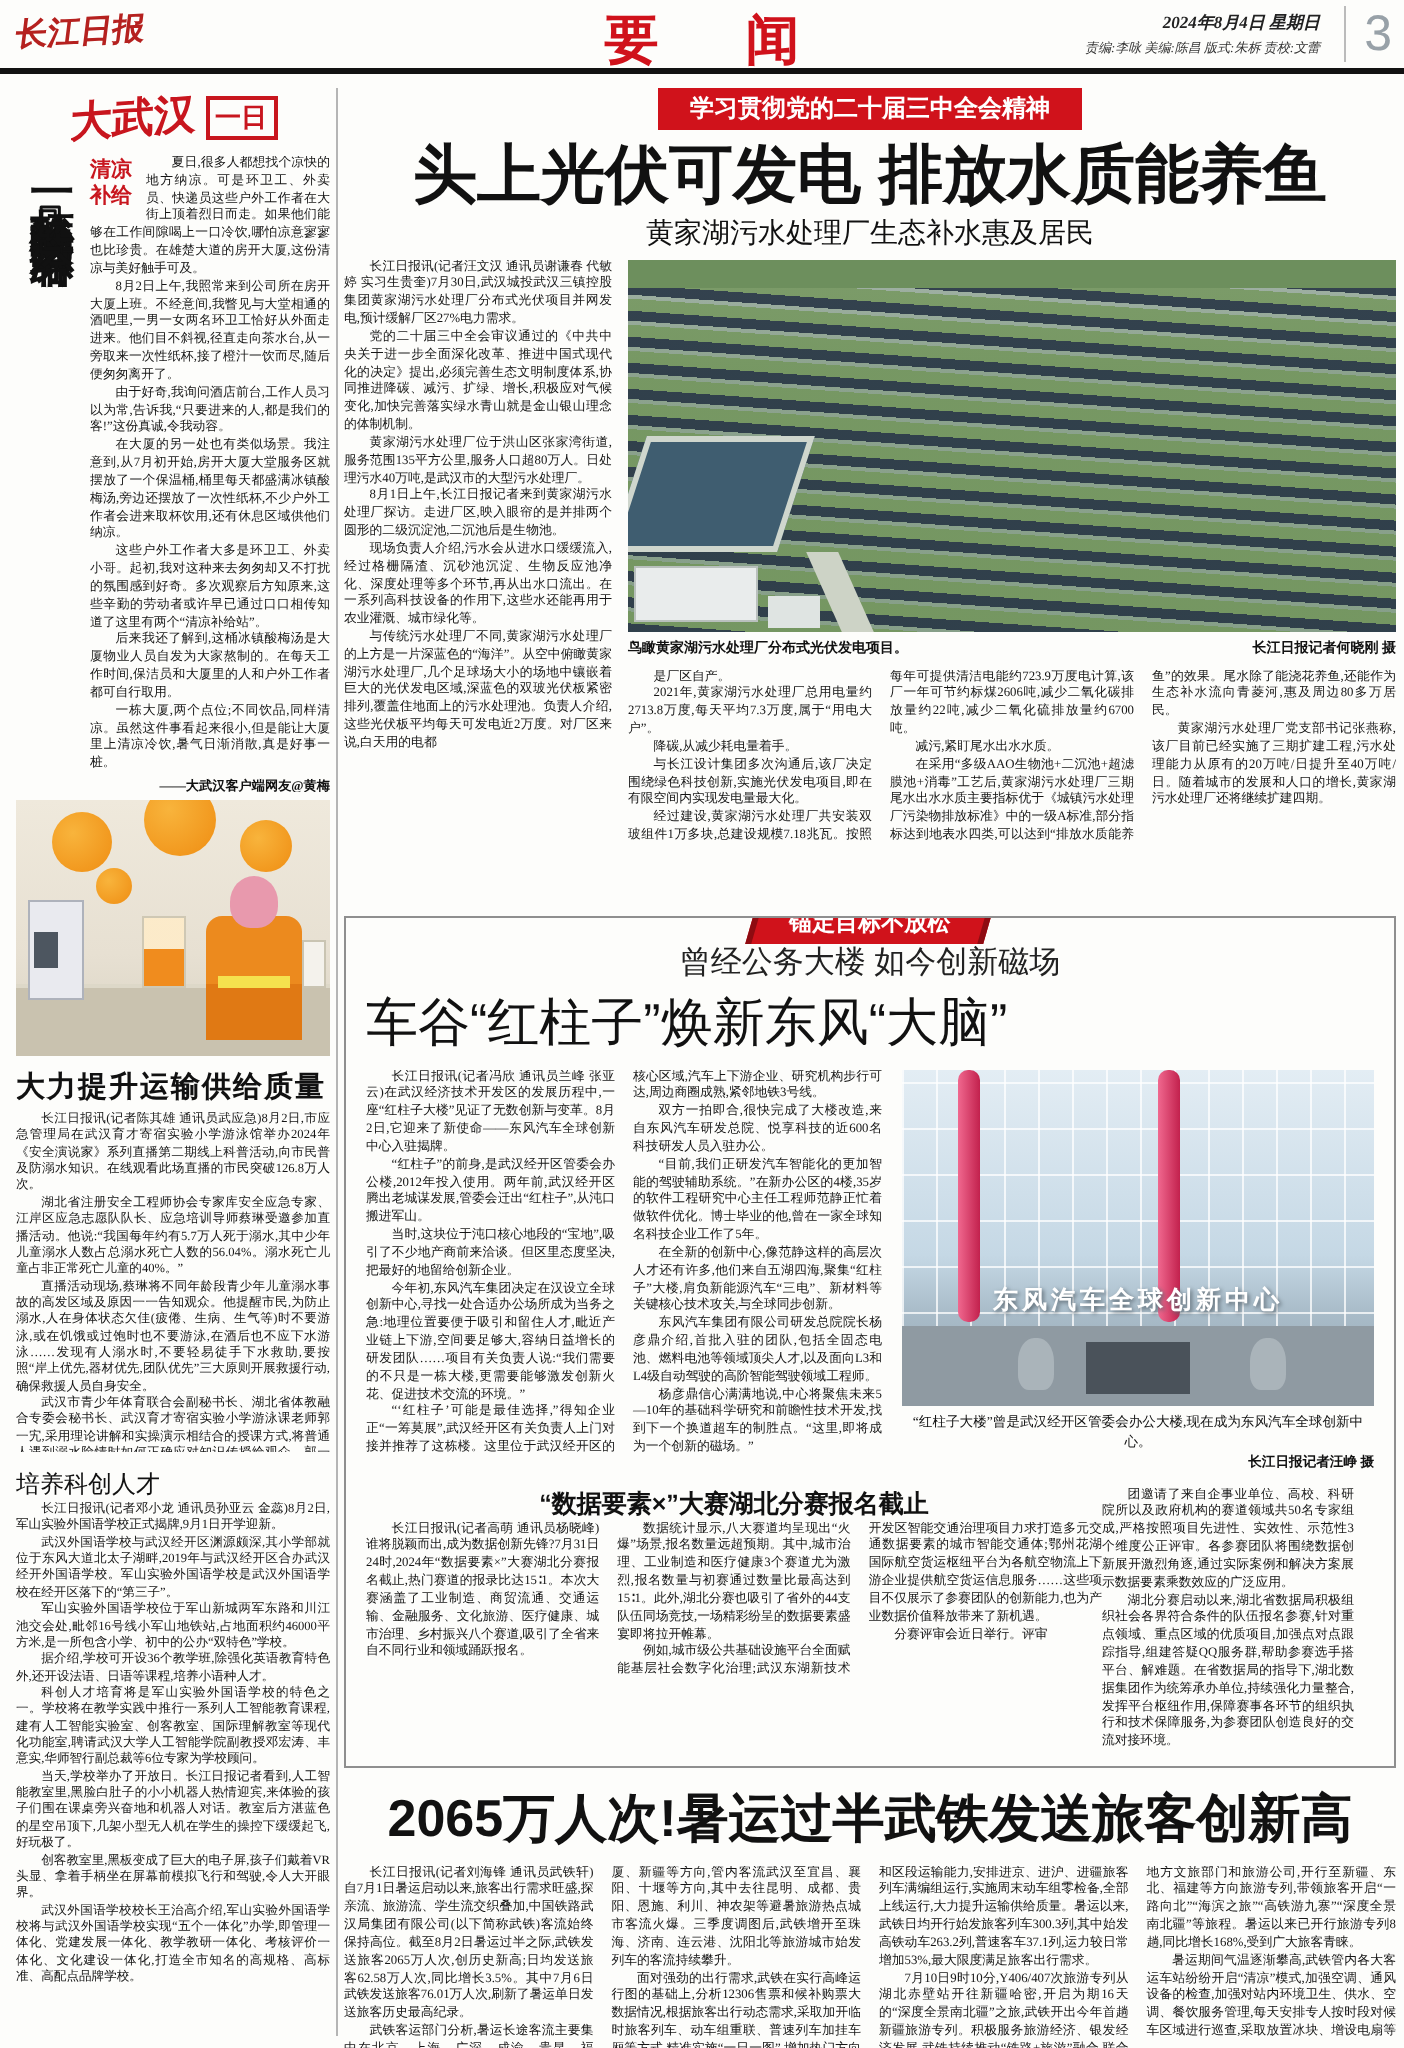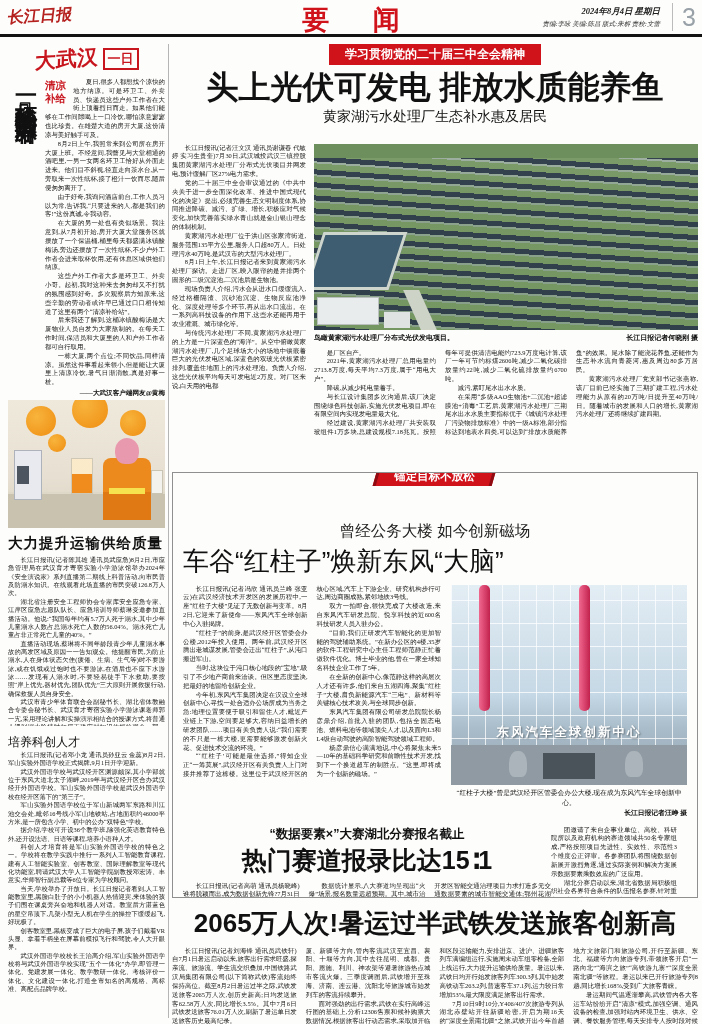--- a/index.html
+++ b/index.html
@@ -60,21 +60,21 @@
   .school-headline{font-size:16.5px;font-weight:900;margin:1px 0 4px;font-family:"Liberation Sans",sans-serif;}
   .school-body{height:244px;overflow:hidden;}
   .school-body .para{font-size:6.3px;line-height:1.33;}
   
   #main{position:absolute;left:172px;top:44px;width:526px;}
   .banner{display:table;margin:0 auto;background:#d0121b;color:#fff;font-size:12px;font-weight:700;
           padding:2px 16px;font-family:"Liberation Sans",sans-serif;}
   .a1-headline{font-size:32px;font-weight:900;text-align:center;line-height:1.05;margin-top:6px;
           font-family:"Liberation Sans",sans-serif;}
   .a1-subhead{font-size:14px;text-align:center;margin-top:3px;font-weight:500;}
-  .a1-body{display:flex;gap:8px;margin-top:18px;}
+  .a1-body{display:flex;gap:8px;margin-top:4px;}
   .a1-col1{width:134px;height:322px;overflow:hidden;}
   .a1-right{flex:1;}
   .photo-solar{position:relative;height:186px;overflow:hidden;
      background:
        repeating-linear-gradient(184deg,rgba(42,56,72,.92) 0 5px,rgba(150,165,172,.45) 5px 7px,rgba(116,150,96,.85) 7px 13px),
        linear-gradient(180deg,#aebfa4 0%,#84a075 30%,#7a9a6c 100%);}
   .solar-trees{position:absolute;left:0;top:0;width:100%;height:14px;background:#6d8f5d;}
   .solar-pond{position:absolute;left:0;top:88px;width:78px;height:52px;background:#3f5d70;
       border:3px solid #cfd6cd;transform:skewX(-18deg);}
   .solar-bldg1{position:absolute;left:4px;bottom:6px;width:60px;height:26px;background:#e9ecec;box-shadow:0 0 0 1px #b9c0bd;}
@@ -83,26 +83,26 @@
   .cap-row{display:flex;justify-content:space-between;margin-top:3px;font-size:7px;}
   .cap-left{font-weight:700;}
   .cap-right{font-weight:700;}
   .a1-cols{margin-top:6px;column-count:3;column-gap:9px;height:112px;overflow:hidden;}
   
   .mainbox{position:relative;margin-top:6px;border:1px solid #8f8f8f;padding:12px 10px 8px;height:404px;overflow:hidden;}
   .ribbon{position:absolute;top:-9px;left:50%;transform:translateX(-50%) skewX(-16deg);background:#d0121b;
           padding:2px 16px;border-left:3px solid #8e0b11;border-right:3px solid #8e0b11;}
   .ribbon span{display:inline-block;transform:skewX(16deg);color:#fff;font-size:11.5px;font-weight:700;
           font-family:"Liberation Sans",sans-serif;}
-  .a2-kicker{text-align:center;font-size:15.5px;color:#222;font-family:"Liberation Sans",sans-serif;margin-top:36px;}
+  .a2-kicker{text-align:center;font-size:15.5px;color:#222;font-family:"Liberation Sans",sans-serif;}
   .a2-headline{text-align:left;font-size:26px;font-weight:400;margin:2px 0 6px;font-family:"Liberation Sans",sans-serif;}
   .a2-row{display:flex;gap:10px;}
   .a2-cols{width:258px;column-count:2;column-gap:9px;height:196px;overflow:hidden;}
   .a2-photoblock{width:236px;}
-  .photo-pillars{position:relative;height:200px;overflow:hidden;
+  .photo-pillars{position:relative;height:168px;overflow:hidden;
      background:
        repeating-linear-gradient(90deg,rgba(255,255,255,.75) 0 1px,transparent 1px 17px),
        repeating-linear-gradient(0deg,rgba(255,255,255,.75) 0 1px,transparent 1px 23px),
        linear-gradient(180deg,#e3edf4 0%,#c5d8e5 55%,#a9bcc9 72%,#93a3ad 100%);}
   .pillar{position:absolute;top:0;width:11px;height:126px;border-radius:5px;
        background:linear-gradient(90deg,#f0688f,#c2214d);}
   .entrance{position:absolute;left:0;bottom:0;width:100%;height:40px;background:#8f9aa2;}
   .door{position:absolute;left:92px;bottom:6px;width:52px;height:26px;background:#4a525a;}
   .lion{position:absolute;bottom:8px;width:18px;height:26px;border-radius:45% 45% 30% 30%;background:#aab4ba;}
   .p2-overlay{position:absolute;left:0;right:0;bottom:44px;text-align:center;color:#fff;font-size:12.5px;
@@ -274,21 +274,20 @@
             </div>
             <div class="a2-cap1">“红柱子大楼”曾是武汉经开区管委会办公大楼,现在成为东风汽车全球创新中心。</div>
             <div class="a2-cap2">长江日报记者汪峥 摄</div>
           </div>
         </div>
       </div>
 
       <div class="a3">
         <div class="a3-left">
           <div class="a3-kicker">“数据要素×”大赛湖北分赛报名截止</div>
-          <div class="a3-headline">热门赛道报录比达15∶1</div>
           <div class="a3-cols">
               <p class="para">长江日报讯(记者高萌 通讯员杨晓峰)谁将脱颖而出,成为数据创新先锋?7月31日24时,2024年“数据要素×”大赛湖北分赛报名截止,热门赛道的报录比达15∶1。本次大赛涵盖了工业制造、商贸流通、交通运输、金融服务、文化旅游、医疗健康、城市治理、乡村振兴八个赛道,吸引了全省来自不同行业和领域踊跃报名。</p>
               <p class="para">数据统计显示,八大赛道均呈现出“火爆”场景,报名数量远超预期。其中,城市治理、工业制造和医疗健康3个赛道尤为激烈,报名数量与初赛通过数量比最高达到15∶1。此外,湖北分赛也吸引了省外的44支队伍同场竞技,一场精彩纷呈的数据要素盛宴即将拉开帷幕。</p>
               <p class="para">例如,城市级公共基础设施平台全面赋能基层社会数字化治理;武汉东湖新技术开发区智能交通治理项目力求打造多元交通数据要素的城市智能交通体;鄂州花湖国际航空货运枢纽平台为各航空物流上下游企业提供航空货运信息服务……这些项目不仅展示了参赛团队的创新能力,也为产业数据价值释放带来了新机遇。</p>
               <p class="para">分赛评审会近日举行。评审</p>
             </div>
         </div>
         <div class="a3-right">
             <p class="para">团邀请了来自企事业单位、高校、科研院所以及政府机构的赛道领域共50名专家组成,严格按照项目先进性、实效性、示范性3个维度公正评审。各参赛团队将围绕数据创新展开激烈角逐,通过实际案例和解决方案展示数据要素乘数效应的广泛应用。</p>
             <p class="para">湖北分赛启动以来,湖北省数据局积极组织社会各界符合条件的队伍报名参赛,针对重点领域、重点区域的优质项目,加强点对点跟踪指导,组建答疑QQ服务群,帮助参赛选手搭平台、解难题。在省数据局的指导下,湖北数据集团作为统筹承办单位,持续强化力量整合,发挥平台枢纽作用,保障赛事各环节的组织执行和技术保障服务,为参赛团队创造良好的交流对接环境。</p>

